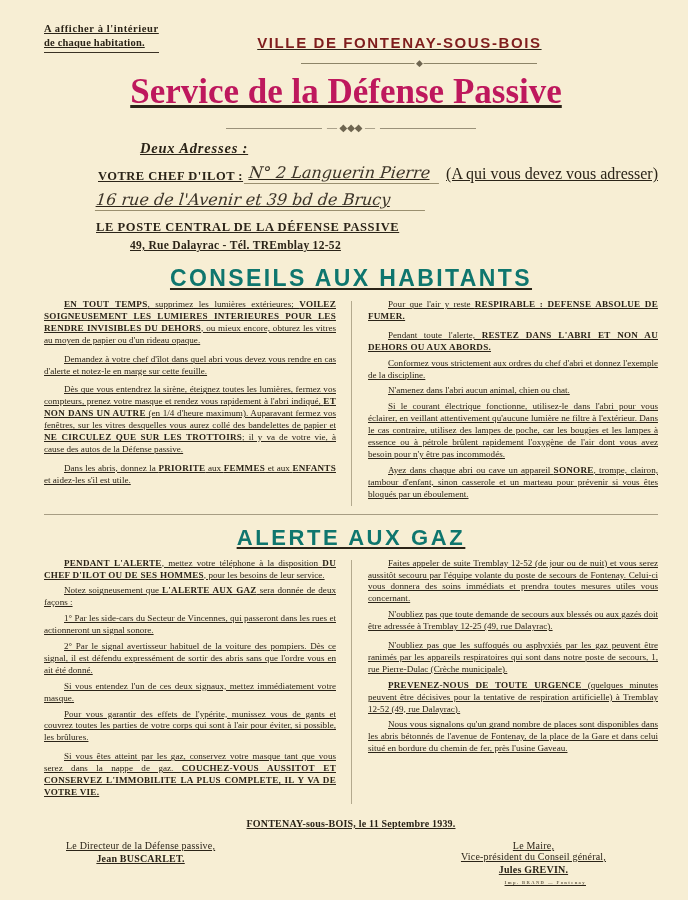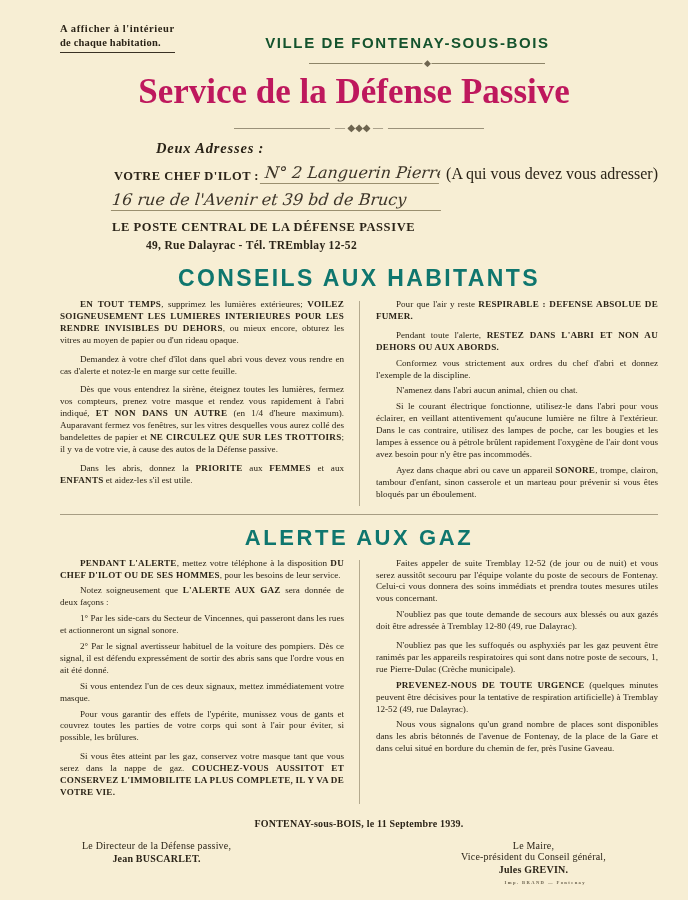--- a/index.html
+++ b/index.html
@@ -6,40 +6,41 @@
   body{
     width:688px;height:900px;
     background:#f7eed4;
     font-family:"Liberation Serif", serif;
     color:#2b2418;
     overflow:hidden;
     position:relative;
   }
   .page{
     position:absolute;inset:0;
-    padding:18px 30px 8px 60px;
+    padding:18px 30px 8px 44px;
     box-sizing:border-box;
+    text-decoration:underline;
   }
 
   
   .top-row{display:flex;align-items:flex-start;gap:22px;margin-top:4px;}
   .notice{
     font-family:"Liberation Serif",serif;
     font-weight:bold;font-size:10.5px;line-height:1.35;
     letter-spacing:.2px;
     border-bottom:1.4px solid #3a3124;
     padding-bottom:2px;
     white-space:nowrap;
   }
   .notice div:first-child{letter-spacing:.6px;}
   .city{
     flex:1;text-align:center;
     font-family:"Liberation Sans",sans-serif;
     font-weight:bold;font-size:15px;letter-spacing:1.6px;
-    color:#14532d;
+    color:#7f1d1d;
     margin-top:12px;
     padding-right:40px;
   }
   .orn-rule{
     position:relative;height:10px;margin:7px auto 0;width:236px;
   }
   .orn-rule:before{
     content:"";position:absolute;top:5px;left:0;right:0;height:1px;background:#8d8468;
   }
   .orn-rule span{
@@ -232,21 +233,21 @@
       <p class="tight"><b>PENDANT L'ALERTE</b>, mettez votre téléphone à la disposition <b>DU CHEF D'ILOT OU DE SES HOMMES</b>, pour les besoins de leur service.</p>
       <p class="tight">Notez soigneusement que <b>L'ALERTE AUX GAZ</b> sera donnée de deux façons :</p>
       <p class="tight">1° Par les side-cars du Secteur de Vincennes, qui passeront dans les rues et actionneront un signal sonore.</p>
       <p class="tight">2° Par le signal avertisseur habituel de la voiture des pompiers. Dès ce signal, il est défendu expressément de sortir des abris sans que l'ordre vous en ait été donné.</p>
       <p class="tight">Si vous entendez l'un de ces deux signaux, mettez immédiatement votre masque.</p>
       <p>Pour vous garantir des effets de l'ypérite, munissez vous de gants et couvrez toutes les parties de votre corps qui sont à l'air pour éviter, si possible, les brûlures.</p>
       <p>Si vous êtes atteint par les gaz, conservez votre masque tant que vous serez dans la nappe de gaz. <b>COUCHEZ-VOUS AUSSITOT ET CONSERVEZ L'IMMOBILITE LA PLUS COMPLETE, IL Y VA DE VOTRE VIE.</b></p>
     </div>
     <div class="col right">
       <p class="tight">Faites appeler de suite Tremblay 12-52 (de jour ou de nuit) et vous serez aussitôt secouru par l'équipe volante du poste de secours de Fontenay. Celui-ci vous donnera des soins immédiats et prendra toutes mesures utiles vous concernant.</p>
-      <p>N'oubliez pas que toute demande de secours aux blessés ou aux gazés doit être adressée à Tremblay 12-80 (49, rue Dalayrac).</p>
+      <p>N'oubliez pas que toute demande de secours aux blessés ou aux gazés doit être adressée à Tremblay 12-25 (49, rue Dalayrac).</p>
       <p class="tight">N'oubliez pas que les suffoqués ou asphyxiés par les gaz peuvent être ranimés par les appareils respiratoires qui sont dans notre poste de secours, 1, rue Pierre-Dulac (Crèche municipale).</p>
       <p class="tight"><b>PREVENEZ-NOUS DE TOUTE URGENCE</b> (quelques minutes peuvent être décisives pour la tentative de respiration artificielle) à Tremblay 12-52 (49, rue Dalayrac).</p>
       <p>Nous vous signalons qu'un grand nombre de places sont disponibles dans les abris bétonnés de l'avenue de Fontenay, de la place de la Gare et dans celui situé en bordure du chemin de fer, près l'usine Gaveau.</p>
     </div>
   </div>
 
   <div class="date-line">FONTENAY-sous-BOIS, le 11 Septembre 1939.</div>
   <div class="sign-row">
     <div class="sign-left">
       <div>Le Directeur de la Défense passive,</div>

